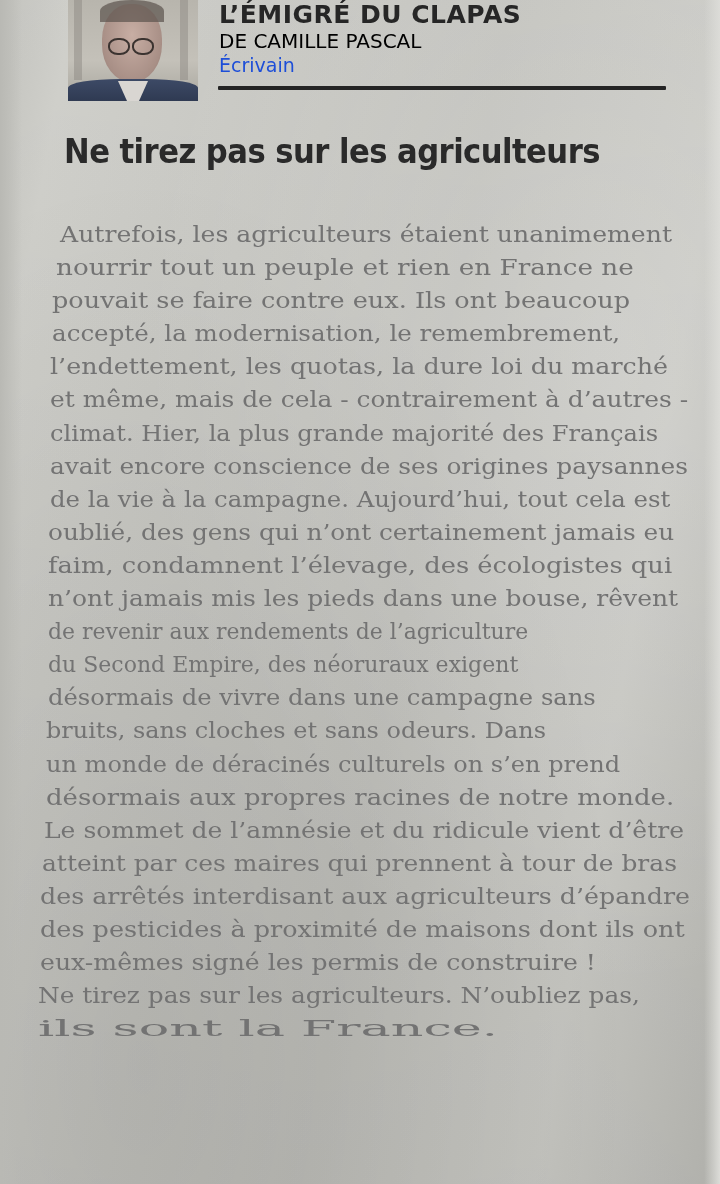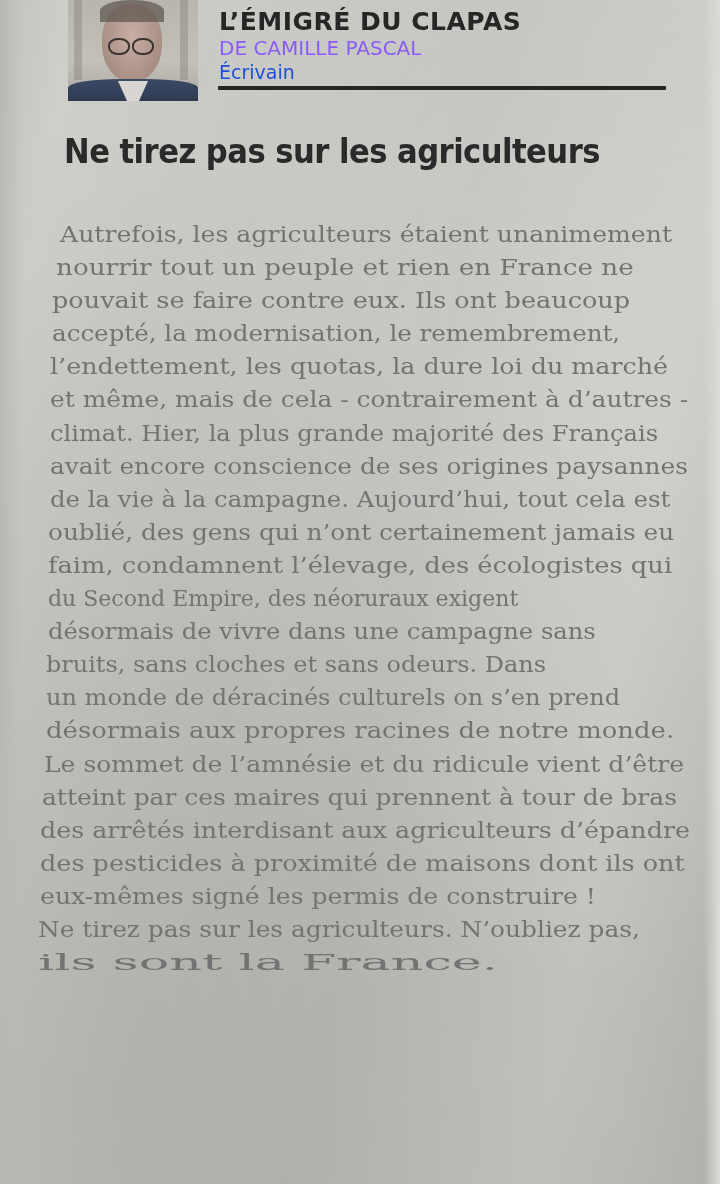--- a/index.html
+++ b/index.html
@@ -49,24 +49,24 @@
     border-radius: 40% 40% 0 0;
   }
   .portrait .collar {
     position: absolute; left: 50px; bottom: 0; width: 30px; height: 20px; background: #d9d6d2;
     clip-path: polygon(0 0, 100% 0, 70% 100%, 30% 100%);
   }
   .header-text { position: absolute; left: 219px; top: 0; }
   .rubric {
     font-family: "DejaVu Sans", sans-serif; font-weight: bold;
     font-size: 25px; line-height: 28px; color: #262626; letter-spacing: 0.5px;
-    margin-top: 8px;
+    margin-top: 1px;
   }
   .author {
-    font-family: "DejaVu Sans", sans-serif; font-size: 20px; line-height: 24px; color: #8b5cf6;
+    font-family: "DejaVu Sans", sans-serif; font-size: 20px; line-height: 24px; color: #000000;
   }
   .role {
     font-family: "DejaVu Sans", sans-serif; font-size: 19px; line-height: 24px; color: #1d4ed8;
   }
   .header-rule {
     position: absolute; left: 218px; top: 86px; width: 448px; height: 4px; background: #242424; border-radius: 1px;
   }
   
   .headline {
     position: absolute; left: 64px; top: 132px; width: 640px;
@@ -116,20 +116,22 @@
     <div class="body-line" style="padding-left: 18px;"><span style="display: inline-block; transform-origin: left center; transform: scaleX(1.141);">nourrir tout un peuple et rien en France ne</span></div>
     <div class="body-line" style="padding-left: 14px;"><span style="display: inline-block; transform-origin: left center; transform: scaleX(1.11);">pouvait se faire contre eux. Ils ont beaucoup</span></div>
     <div class="body-line" style="padding-left: 14px;"><span style="display: inline-block; transform-origin: left center; transform: scaleX(1.067);">accepté, la modernisation, le remembrement,</span></div>
     <div class="body-line" style="padding-left: 12px;"><span style="display: inline-block; transform-origin: left center; transform: scaleX(1.102);">l’endettement, les quotas, la dure loi du marché</span></div>
     <div class="body-line" style="padding-left: 12px;"><span style="display: inline-block; transform-origin: left center; transform: scaleX(1.082);">et même, mais de cela - contrairement à d’autres -</span></div>
     <div class="body-line" style="padding-left: 12px;"><span style="display: inline-block; transform-origin: left center; transform: scaleX(1.05);">climat. Hier, la plus grande majorité des Français</span></div>
     <div class="body-line" style="padding-left: 12px;"><span style="display: inline-block; transform-origin: left center; transform: scaleX(1.079);">avait encore conscience de ses origines paysannes</span></div>
     <div class="body-line" style="padding-left: 12px;"><span style="display: inline-block; transform-origin: left center; transform: scaleX(1.06);">de la vie à la campagne. Aujourd’hui, tout cela est</span></div>
     <div class="body-line" style="padding-left: 10px;"><span style="display: inline-block; transform-origin: left center; transform: scaleX(1.076);">oublié, des gens qui n’ont certainement jamais eu</span></div>
     <div class="body-line" style="padding-left: 10px;"><span style="display: inline-block; transform-origin: left center; transform: scaleX(1.118);">faim, condamnent l’élevage, des écologistes qui</span></div>
+    <div class="body-line" style="padding-left: 10px;"><span style="display: inline-block; transform-origin: left center; transform: scaleX(1.087);">n’ont jamais mis les pieds dans une bouse, rêvent</span></div>
+    <div class="body-line" style="padding-left: 10px;"><span style="display: inline-block; transform-origin: left center; transform: scaleX(0.954);">de revenir aux rendements de l’agriculture</span></div>
     <div class="body-line" style="padding-left: 10px;"><span style="display: inline-block; transform-origin: left center; transform: scaleX(0.957);">du Second Empire, des néoruraux exigent</span></div>
     <div class="body-line" style="padding-left: 10px;"><span style="display: inline-block; transform-origin: left center; transform: scaleX(1.053);">désormais de vivre dans une campagne sans</span></div>
     <div class="body-line" style="padding-left: 8px;"><span style="display: inline-block; transform-origin: left center; transform: scaleX(1.041);">bruits, sans cloches et sans odeurs. Dans</span></div>
     <div class="body-line" style="padding-left: 8px;"><span style="display: inline-block; transform-origin: left center; transform: scaleX(1.045);">un monde de déracinés culturels on s’en prend</span></div>
     <div class="body-line" style="padding-left: 8px;"><span style="display: inline-block; transform-origin: left center; transform: scaleX(1.126);">désormais aux propres racines de notre monde.</span></div>
     <div class="body-line" style="padding-left: 6px;"><span style="display: inline-block; transform-origin: left center; transform: scaleX(1.088);">Le sommet de l’amnésie et du ridicule vient d’être</span></div>
     <div class="body-line" style="padding-left: 4px;"><span style="display: inline-block; transform-origin: left center; transform: scaleX(1.084);">atteint par ces maires qui prennent à tour de bras</span></div>
     <div class="body-line" style="padding-left: 2px;"><span style="display: inline-block; transform-origin: left center; transform: scaleX(1.101);">des arrêtés interdisant aux agriculteurs d’épandre</span></div>
     <div class="body-line" style="padding-left: 2px;"><span style="display: inline-block; transform-origin: left center; transform: scaleX(1.108);">des pesticides à proximité de maisons dont ils ont</span></div>
     <div class="body-line" style="padding-left: 2px;"><span style="display: inline-block; transform-origin: left center; transform: scaleX(1.093);">eux-mêmes signé les permis de construire !</span></div>

